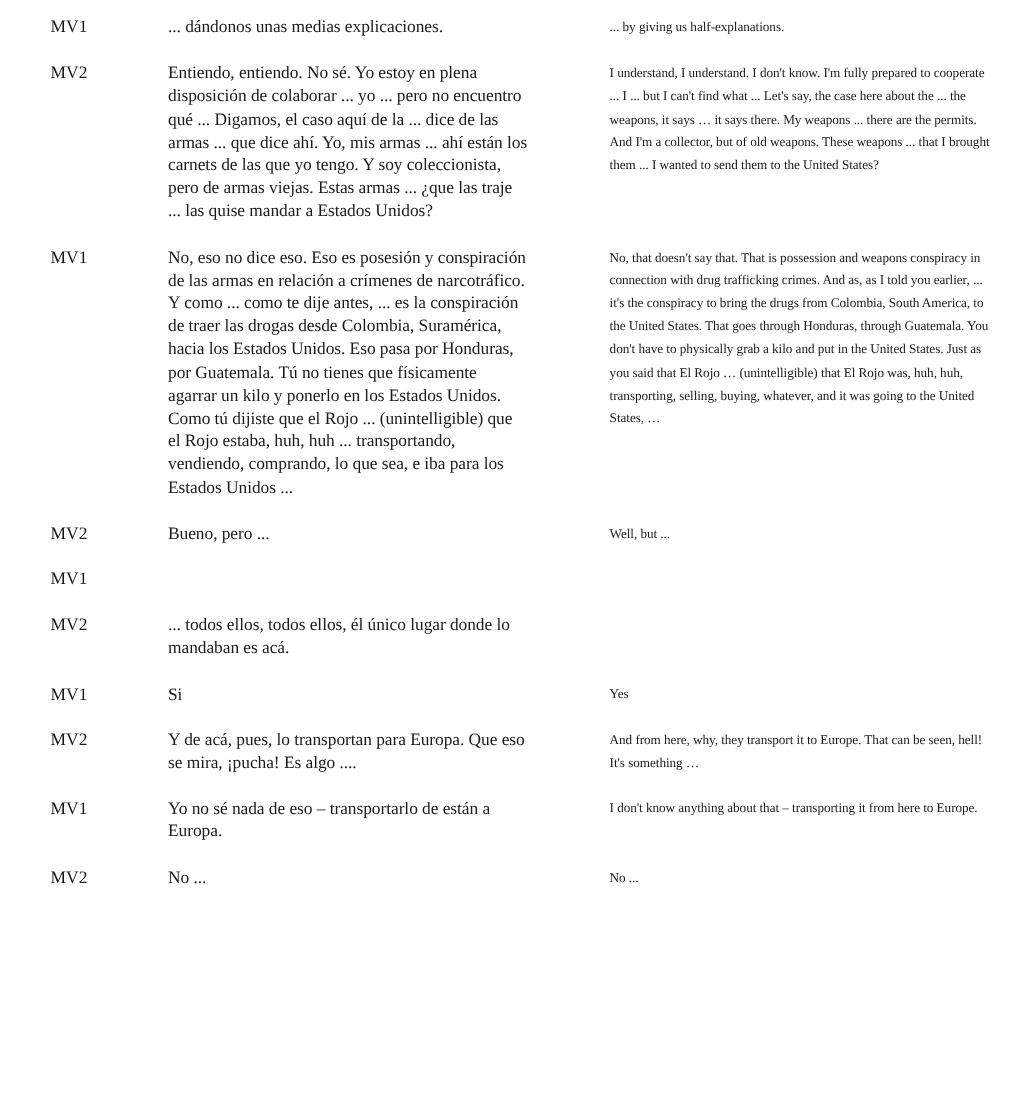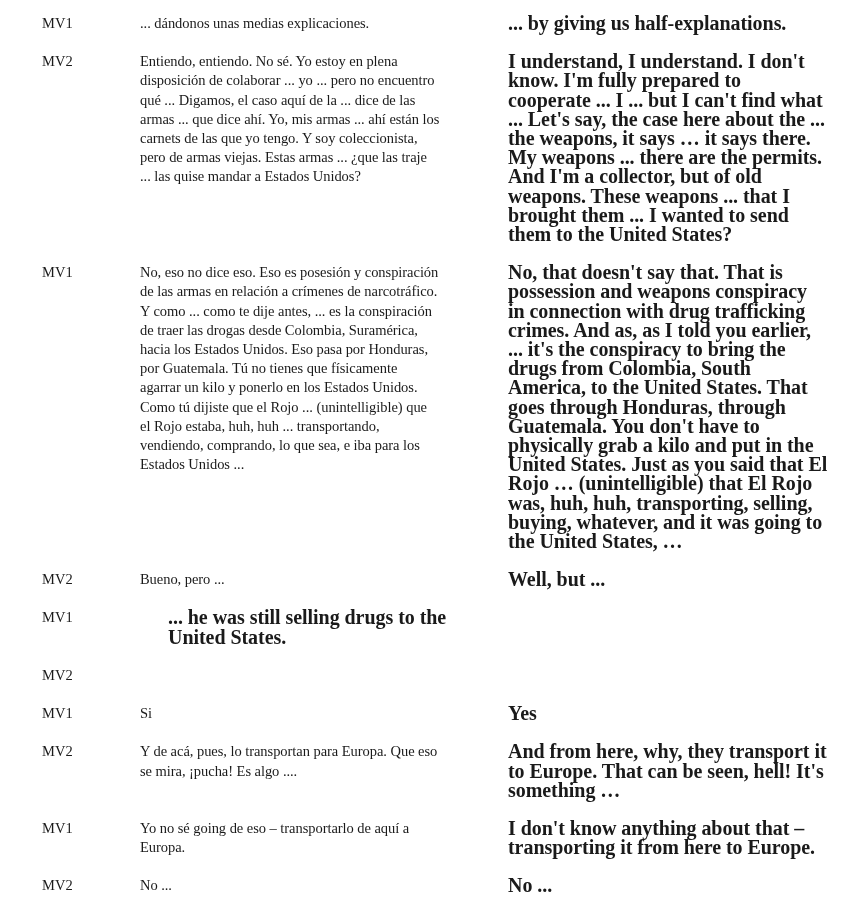--- a/index.html
+++ b/index.html
@@ -51,24 +51,23 @@
     letter-spacing: -0.05px;
     margin-left: 40px;
   }
   .gap {
     width: 68px;
     flex: 0 0 68px;
   }
   .col-en {
     width: 320px;
     flex: 0 0 320px;
-    font-size: 20px;
+    font-size: 11px;
     line-height: 19.2px;
     letter-spacing: -0.05px;
-    font-weight: bold;
   }
   
 </style>
 </head>
 <body>
 
 <div class="page">
   <div class="transcript">
 
     <div class="turn">
@@ -95,45 +94,45 @@
     <div class="turn">
       <div class="speaker">MV2</div>
       <div class="col-es">Bueno, pero ...</div>
       <div class="gap"></div>
       <div class="col-en">Well, but ...</div>
     </div>
 
     <div class="turn">
       <div class="speaker">MV1</div>
       <div class="gap"></div>
-      <div class="col-en">... he was still selling drugs to the United States.</div>
     </div>
 
     <div class="turn">
       <div class="speaker">MV2</div>
+      <div class="col-es">... todos ellos, todos ellos, él único lugar donde lo mandaban es acá.</div>
       <div class="gap"></div>
     </div>
 
     <div class="turn">
       <div class="speaker">MV1</div>
       <div class="col-es">Si</div>
       <div class="gap"></div>
       <div class="col-en">Yes</div>
     </div>
 
     <div class="turn">
       <div class="speaker">MV2</div>
       <div class="col-es">Y de acá, pues, lo transportan para Europa. Que eso se mira, ¡pucha!  Es algo ....</div>
       <div class="gap"></div>
       <div class="col-en">And from here, why, they transport it to Europe. That can be seen, hell! It's something …</div>
     </div>
 
     <div class="turn">
       <div class="speaker">MV1</div>
-      <div class="col-es">Yo no sé going de eso – transportarlo de aquí a Europa.</div>
+      <div class="col-es">Yo no sé nada de eso – transportarlo de están a Europa.</div>
       <div class="gap"></div>
       <div class="col-en">I don't know anything about that – transporting it from here to Europe.</div>
     </div>
 
     <div class="turn">
       <div class="speaker">MV2</div>
       <div class="col-es">No ...</div>
       <div class="gap"></div>
       <div class="col-en">No ...</div>
     </div>

